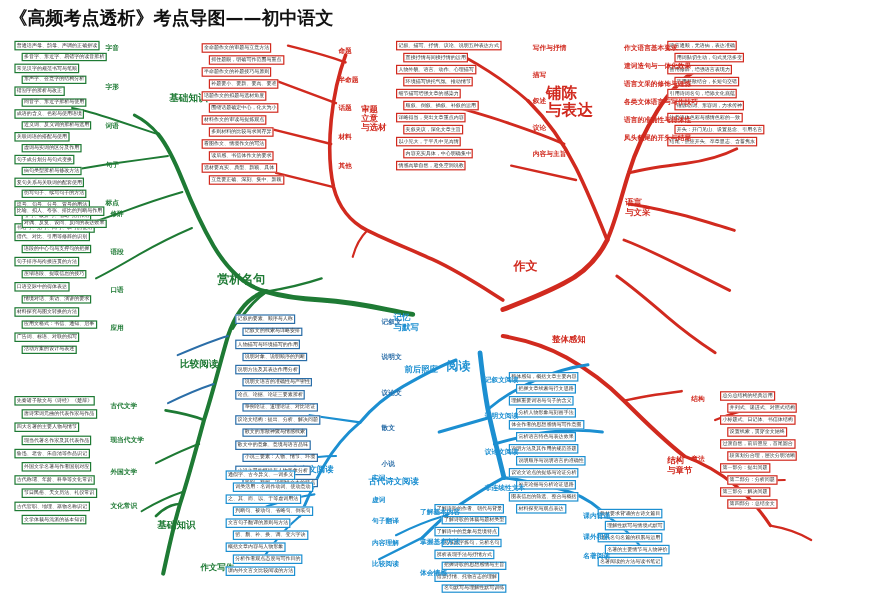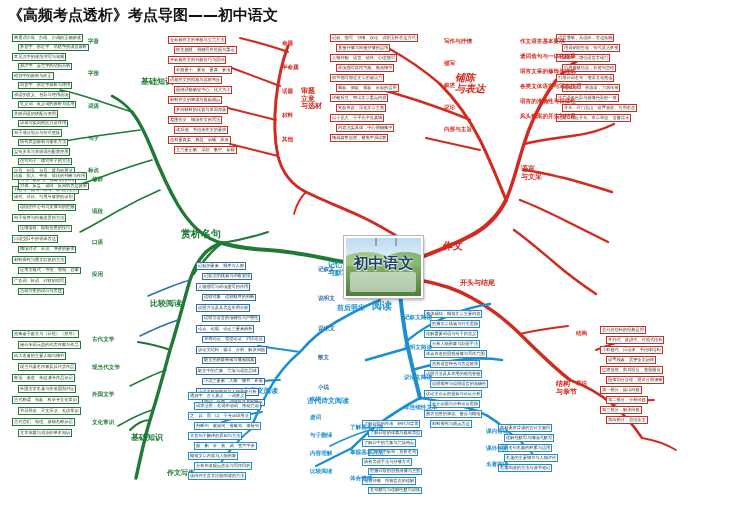--- a/index.html
+++ b/index.html
@@ -141,43 +141,34 @@
       <path d="M262,412 C248,414 234,418 222,422" stroke="#1c8fd1" stroke-width="1.8"></path>
       <path d="M250,430 C238,440 228,452 220,464" stroke="#1c8fd1" stroke-width="1.8"></path>
       <path d="M506,430 C518,438 528,448 536,458" stroke="#1c8fd1" stroke-width="1.8"></path>
     </g>
   </svg>
 
   <div class="branch-label" style="left:141px;top:78px;color:#1e7a34;width:12px;"><span>基础知识</span></div>
   <div class="branch-label" style="left:150px;top:300px;color:#1e7a34;width:12px;"><span>比较阅读</span></div>
   <div class="branch-label" style="left:131px;top:434px;color:#1e7a34;width:12px;"><span>基础知识</span></div>
   <div class="branch-label big" style="left:181px;top:228px;color:#1e7a34;"><span>赏析名句</span></div>
-  <div class="branch-label big" style="left:428px;top:240px;color:#d12a1f;margin-left:15px;"><span>作文</span></div>
+  <div class="branch-label big" style="left:428px;top:217px;color:#d12a1f;"><span>作文</span></div>
   <div class="branch-label big" style="left:372px;top:300px;color:#1c8fd1;"><span>阅读</span></div>
 
   <div class="branch-label" style="left:301px;top:88px;color:#d12a1f;width:11px;font-size:7px;">审题<br>立意<br>与选材</div>
-  <div class="branch-label" style="left:455px;top:72px;color:#d12a1f;width:11px;font-size:10px;font-style:italic;">铺陈<br>与表达</div>
+  <div class="branch-label" style="left:455px;top:72px;color:#d12a1f;width:11px;font-size:13px;">铺陈<br>与表达</div>
   <div class="branch-label" style="left:521px;top:166px;color:#d12a1f;width:11px;font-size:7px;">语言<br>与文采</div>
-  <div class="branch-label" style="left:460px;top:280px;color:#d12a1f;font-size:7px;">开头与结尾</div>
+  <div class="branch-label" style="left:460px;top:280px;color:#d12a1f;font-size:7px;">整体感知</div>
   <div class="branch-label" style="left:556px;top:381px;color:#d12a1f;width:11px;font-size:7px;">结构<br>与章节</div>
   <div class="branch-label" style="left:337px;top:305px;color:#1c8fd1;width:9px;font-size:7px;">前后照应</div>
   <div class="branch-label" style="left:243px;top:388px;color:#1c8fd1;width:9px;font-size:7px;">文言文阅读</div>
   <div class="branch-label" style="left:307px;top:398px;color:#1c8fd1;width:9px;font-size:7px;">古代诗文阅读</div>
   <div class="branch-label" style="left:328px;top:262px;color:#1c8fd1;width:9px;font-size:7px;">记忆<br>与默写</div>
   <div class="branch-label" style="left:167px;top:470px;color:#1e7a34;width:9px;font-size:7px;">作文写作</div>
 
-  <div class="center-img">
-    <div class="sky"></div>
-    <div class="hill"></div>
-    <div class="hill2"></div>
-    <div class="land"></div>
-    <div class="book"></div>
-    <div class="center-text">初中语文</div>
-    <div class="clip"></div>
-  </div>
 
   <div id="clusters">
       <div class="node nd-box" style="left: 12px; top: 34px; max-width: 108px; border-color: rgb(30, 122, 52); color: rgb(51, 51, 51);">普通话声母、韵母、声调的正确拼读</div>
       <div class="node nd-box" style="left: 18px; top: 43.5px; max-width: 108px; border-color: rgb(30, 122, 52); color: rgb(51, 51, 51);">多音字、形近字、易错字的读音辨析</div>
       <div class="node nd-box" style="left: 12px; top: 53px; max-width: 108px; border-color: rgb(30, 122, 52); color: rgb(51, 51, 51);">常见汉字的规范书写与笔顺</div>
       <div class="node nd-box" style="left: 18px; top: 62.5px; max-width: 108px; border-color: rgb(30, 122, 52); color: rgb(51, 51, 51);">形声字、会意字的结构分析</div>
       <div class="node nd-box" style="left: 12px; top: 72px; max-width: 108px; border-color: rgb(30, 122, 52); color: rgb(51, 51, 51);">错别字的辨析与改正</div>
       <div class="node nd-box" style="left: 18px; top: 81.5px; max-width: 108px; border-color: rgb(30, 122, 52); color: rgb(51, 51, 51);">同音字、形近字辨析与使用</div>
       <div class="node nd-box" style="left: 12px; top: 91px; max-width: 108px; border-color: rgb(30, 122, 52); color: rgb(51, 51, 51);">成语的含义、色彩与使用语境</div>
       <div class="node nd-box" style="left: 18px; top: 100.5px; max-width: 108px; border-color: rgb(30, 122, 52); color: rgb(51, 51, 51);">近义词、反义词的辨析与选用</div>

